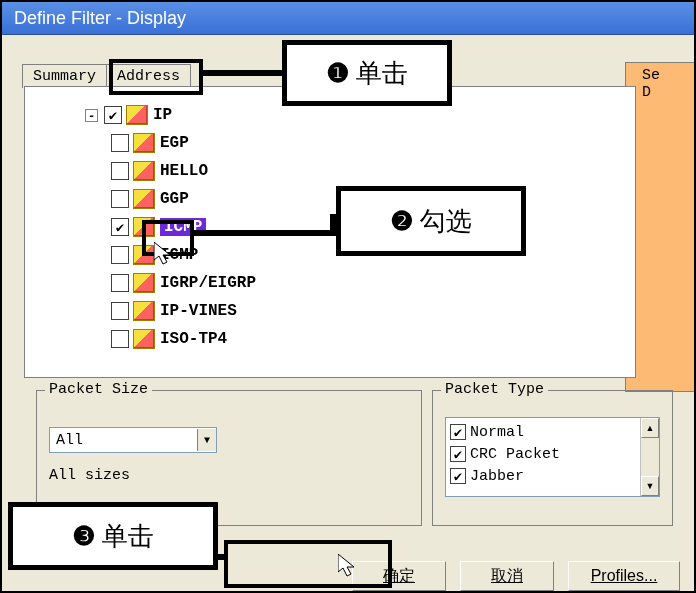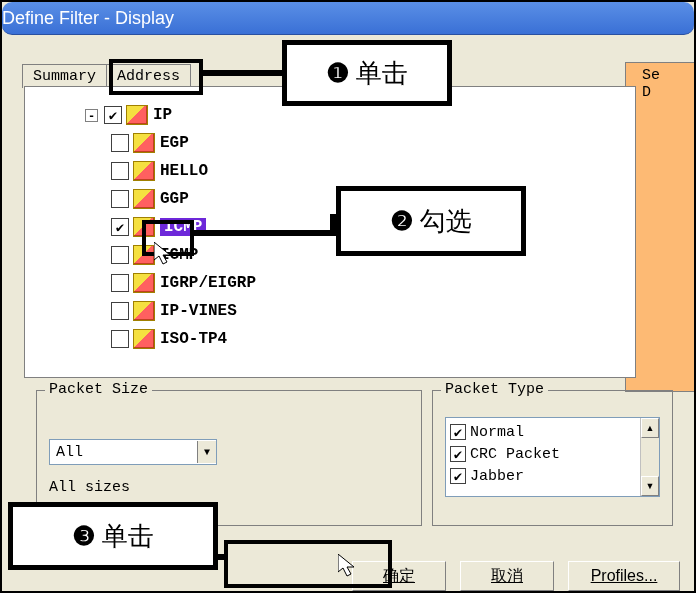--- a/index.html
+++ b/index.html
@@ -15,23 +15,22 @@
     background: #ece9d8;
     position: relative;
     overflow: hidden;
   }
   .titlebar {
     height: 32px;
     background: linear-gradient(#5a8fe6,#3a70d6);
     color: #fff;
     font-size: 18px;
     line-height: 32px;
-    padding-left: 0;
+    padding-left: 12px;
     border-bottom: 1px solid #2a50a0;
-    border-radius: 10px;
   }
   .tabs {
     position: absolute;
     top: 62px;
     left: 20px;
     display: flex;
   }
   .tab {
     border: 1px solid #808080;
     border-bottom: none;
@@ -108,21 +107,21 @@
     padding:0 4px;
     font-family:"Courier New",monospace;
     font-size:15px;
   }
   .group.size { top:388px; left:34px; width:360px; height:110px; }
   .group.type { top:388px; left:430px; width:215px; height:110px; }
   .combo {
     width:160px;height:24px;border:1px solid #7f9db9;background:#fff;
     display:flex;align-items:center;justify-content:space-between;
     padding-left:6px;font-family:"Courier New",monospace;font-size:15px;
-    margin-top:36px;
+    margin-top:24px;
   }
   .combo-btn {
     width:18px;height:22px;background:#ece9d8;border-left:1px solid #808080;
     display:flex;align-items:center;justify-content:center;font-size:10px;
   }
   .size-label {
     margin-top:14px;font-family:"Courier New",monospace;font-size:15px;
   }
   .type-list {
     margin-top:14px;

